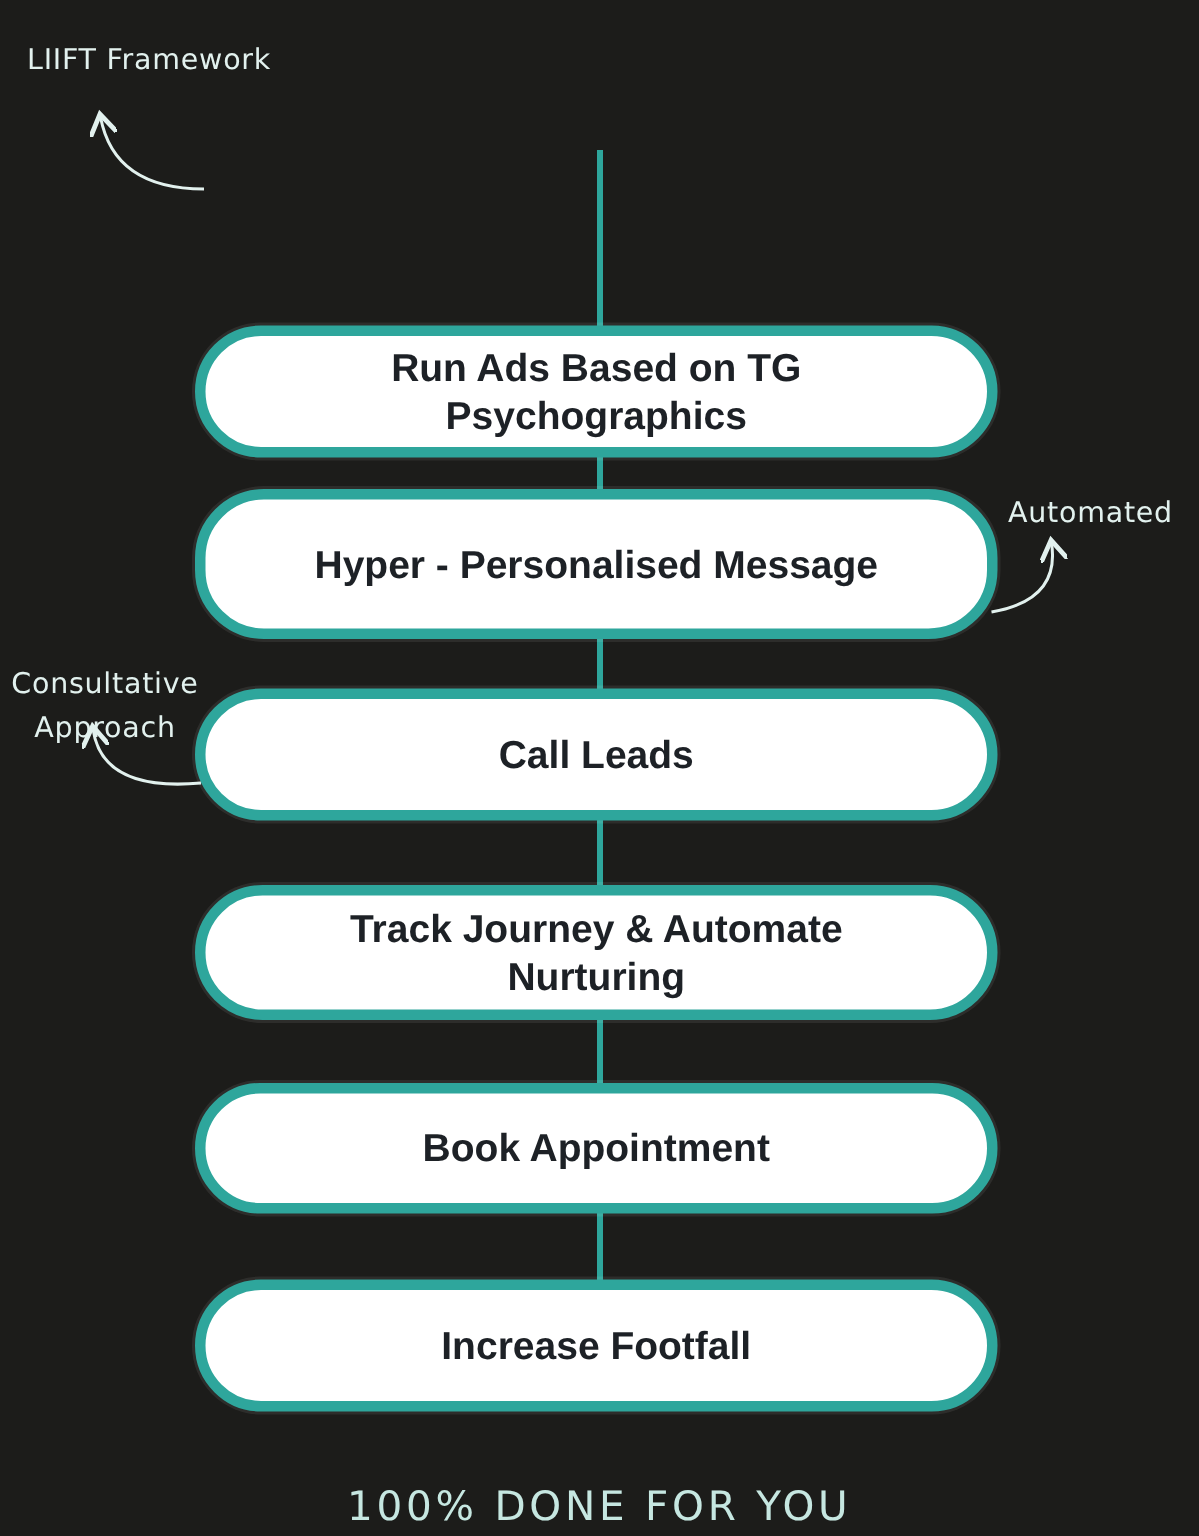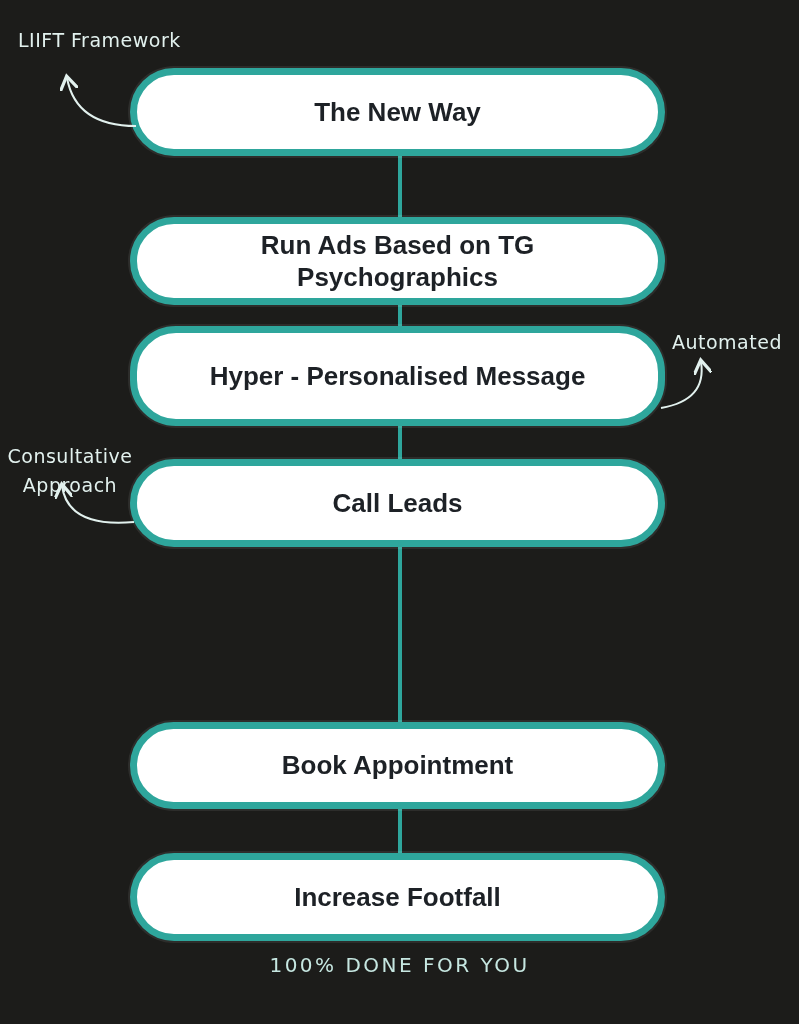--- a/index.html
+++ b/index.html
@@ -59,48 +59,48 @@
     left: 0;
     top: 0;
     width: 799px;
     height: 1024px;
     z-index: 2;
     pointer-events: none;
   }
   .footer {
     position: absolute;
     left: 0;
-    top: 953px;
+    top: 989px;
     width: 100%;
     text-align: center;
     color: #c6e7e1;
     font-family: "DejaVu Sans", sans-serif;
-    font-size: 20px;
+    font-size: 27px;
     letter-spacing: 2.5px;
     z-index: 2;
   }
 </style>
 </head>
 <body>
 
 <div class="canvas">
 
   <div class="connector"></div>
 
-  <div class="step" style="top:68px;  height:88px;">
-      <span>The New Way</span>
-    </div>
   <div class="step" style="top:200px; height:88px;margin-top:17px;">
       <span>Run Ads Based on TG Psychographics</span>
     </div>
   <div class="step" style="top:326px; height:100px;">
       <span>Hyper - Personalised Message</span>
     </div>
   <div class="step" style="top:459px; height:88px;">
       <span>Call Leads</span>
+    </div>
+  <div class="step" style="top:590px; height:90px;">
+      <span>Track Journey &amp; Automate Nurturing</span>
     </div>
   <div class="step" style="top:722px; height:87px;">
       <span>Book Appointment</span>
     </div>
   <div class="step" style="top:853px; height:88px;">
       <span>Increase Footfall</span>
     </div>
 
   <div class="annotation" style="left:18px; top:26px; text-align:left;">LIIFT Framework</div>
 

